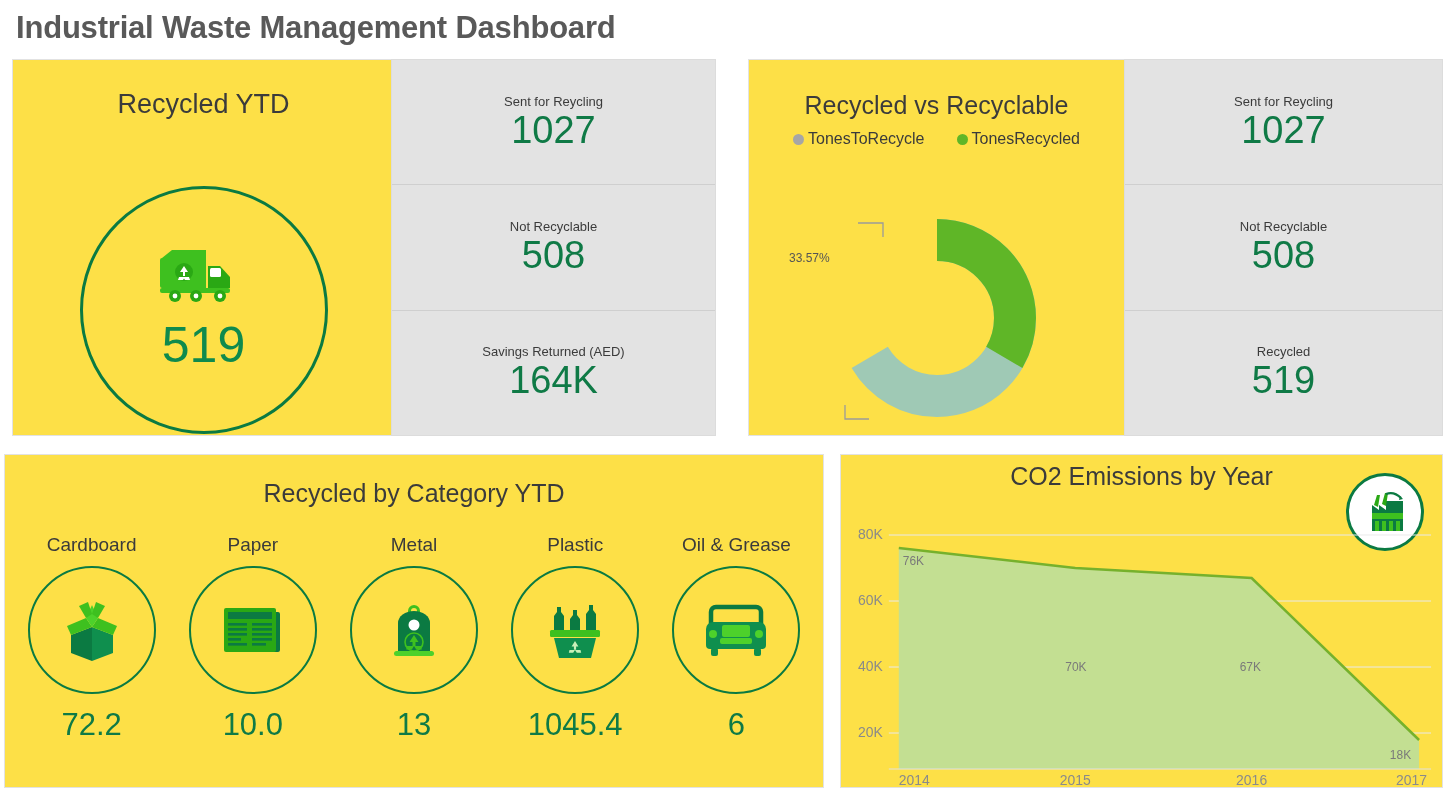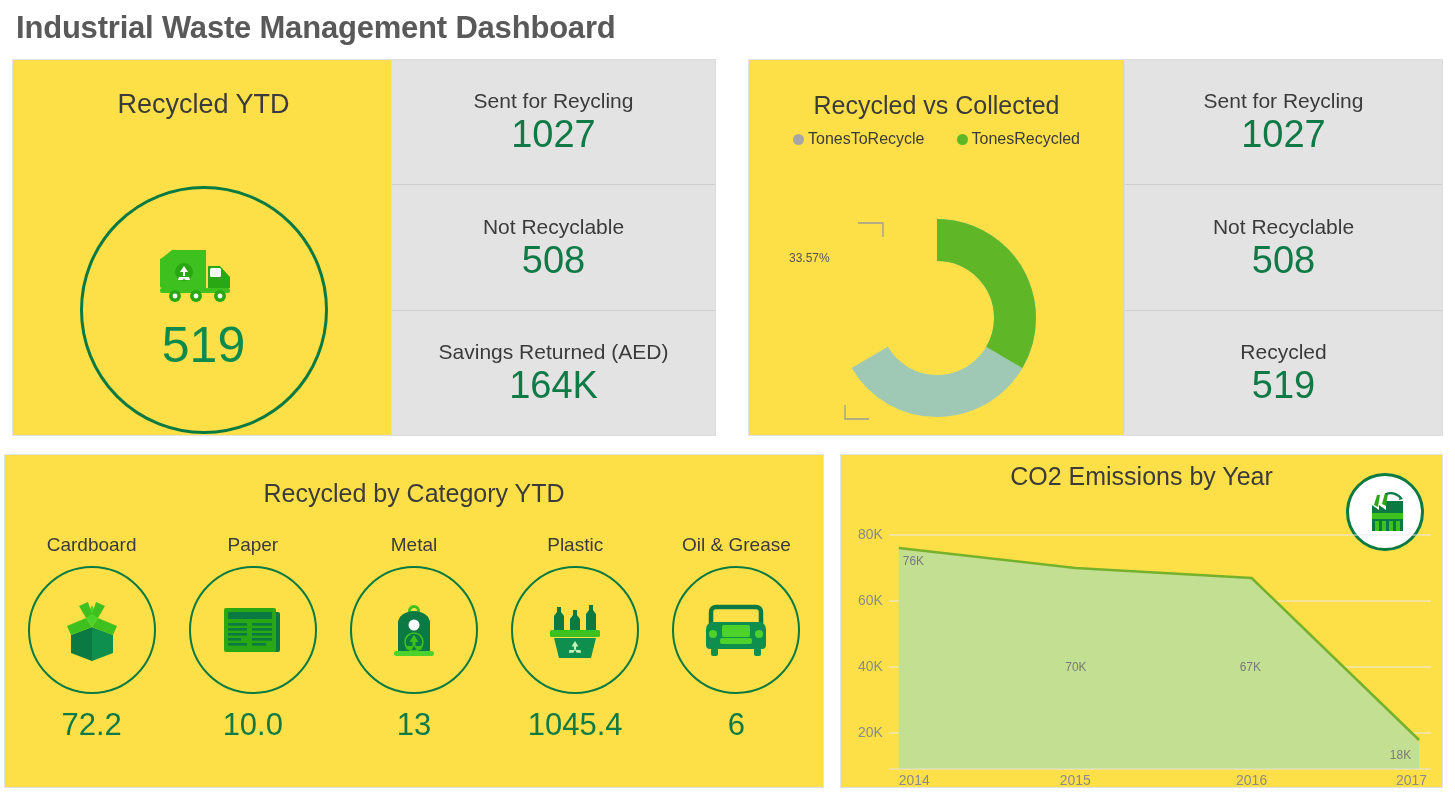--- a/index.html
+++ b/index.html
@@ -55,21 +55,21 @@
   #kpi-stack-left  { left: 391px; top: 59px; width: 325px; height: 377px; }
   #kpi-stack-right { left: 1124px; top: 59px; width: 319px; height: 377px; }
   .kpi-cell {
     flex: 1 1 0;
     display: flex; flex-direction: column;
     align-items: center; justify-content: center;
     border-bottom: 1px solid #cfcfcf;
     background: #e3e3e3;
   }
   .kpi-cell:last-child { border-bottom: none; }
-  .kpi-label { font-size: 21px; color: #3b3b3b; margin-bottom: 2px; }
+  .kpi-label { font-size: 13px; color: #3b3b3b; margin-bottom: 2px; }
   .kpi-value { font-size: 38px; color: #0f7a46; line-height: 1.05; }
 
   
   #card-donut { left: 748px; top: 59px; width: 377px; height: 377px; }
   .donut-title {
     text-align: center; margin-top: 31px;
     font-size: 25px; color: #3b3b3b;
   }
   .donut-legend {
     display: flex; justify-content: center; align-items: center;
@@ -166,21 +166,21 @@
       <div class="kpi-label">Not Recyclable</div>
       <div class="kpi-value">508</div>
     </div>
     <div class="kpi-cell">
       <div class="kpi-label">Savings Returned (AED)</div>
       <div class="kpi-value">164K</div>
     </div>
   </div>
 
   <div class="card" id="card-donut">
-    <div class="donut-title">Recycled vs Collected</div>
+    <div class="donut-title">Recycled vs Recyclable</div>
     <div class="donut-legend">
       <div class="legend-item">
         <span class="legend-dot" style="background:#a6a6a6"></span>
         <span class="legend-text">TonesToRecycle</span>
       </div>
       <div class="legend-item">
         <span class="legend-dot" style="background:#5fb627"></span>
         <span class="legend-text">TonesRecycled</span>
       </div>
     </div>

